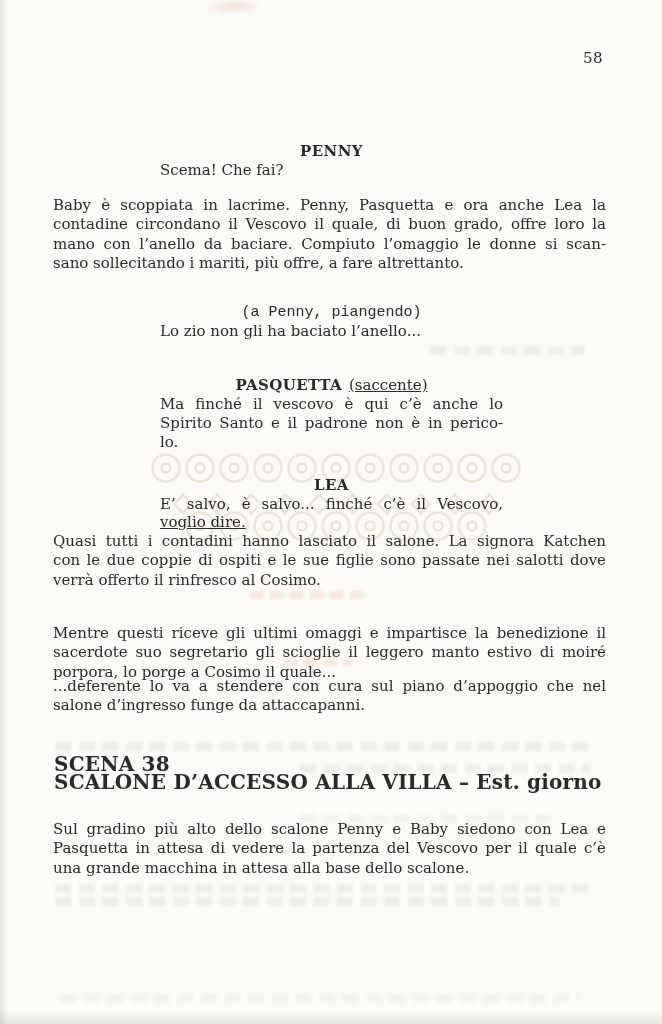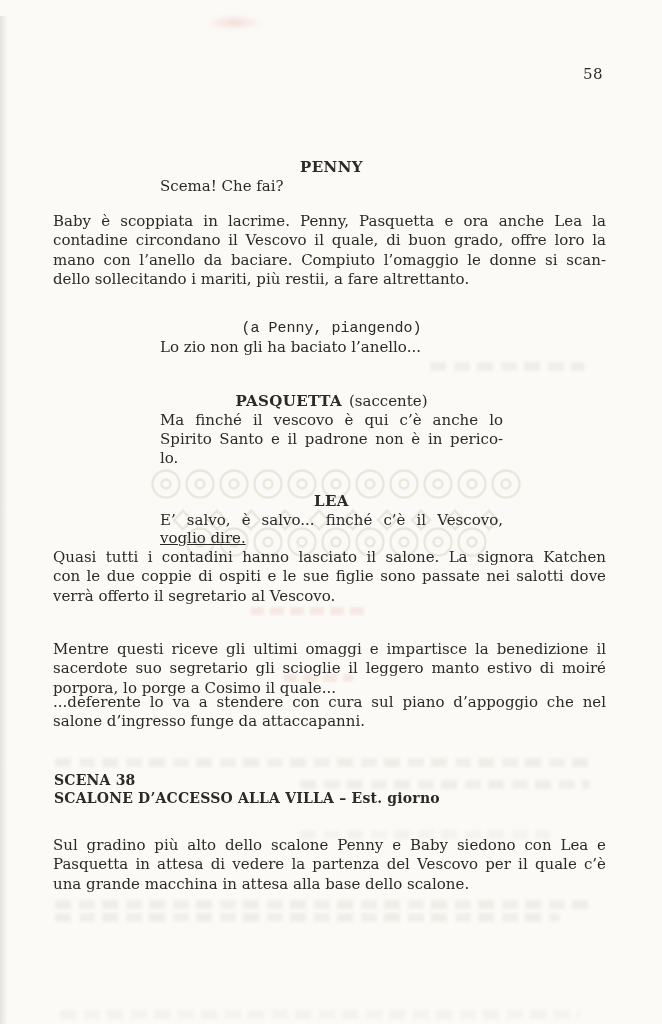--- a/index.html
+++ b/index.html
@@ -2,38 +2,38 @@
 <html><head>
 <meta charset="utf-8">
 <style>
   html,body{margin:0;padding:0;}
   body{
     width:662px;height:1024px;position:relative;overflow:hidden;
     background:#fbfaf7;color:#2a2a28;
     font-family:"DejaVu Serif","Liberation Serif",serif;
     font-size:15px;
   }
-  .page{position:absolute;inset:0;margin-top:16px;}
+  .page{position:absolute;inset:0;}
   
   .pageno{position:absolute;left:583px;top:49px;line-height:18px;letter-spacing:0.5px;}
   
   .act{position:absolute;left:53px;width:553px;}
   .act .ln{line-height:19.3px;}
   
   .dlg{position:absolute;left:160px;width:343px;}
   .dlg .ln{line-height:19px;}
   .speaker{font-weight:bold;text-align:center;letter-spacing:0.4px;}
   .speaker-mixed{text-align:center;}
   .speaker-mixed .nm{font-weight:bold;letter-spacing:0.4px;}
-  .speaker-mixed .qual{font-weight:normal;margin-left:7px;}
+  .speaker-mixed .qual{font-weight:normal;margin-left:7px;text-decoration:underline;}
   .paren{text-align:center;font-family:Liberation Mono, monospace;}
   
   .j{text-align:justify;text-align-last:justify;}
   
-  .scene{position:absolute;left:54px;top:755px;font-weight:bold;font-size:14px;}
+  .scene{position:absolute;left:54px;top:755px;font-weight:bold;font-size:20px;}
   .scene .ln{line-height:18px;letter-spacing:0.2px;}
   
   .wm{position:absolute;left:148px;top:449px;}
   
   .ghost{position:absolute;height:9px;filter:blur(1.6px);opacity:.55;border-radius:3px;
     background:repeating-linear-gradient(90deg,#e7e4dc 0 16px,transparent 16px 24px,#eae7e0 24px 40px,transparent 40px 47px);}
   .ghost.pink{background:repeating-linear-gradient(90deg,#f2ddd6 0 14px,transparent 14px 20px);opacity:.6;}
   .edge-left{position:absolute;left:0;top:0;width:8px;height:1024px;
     background:linear-gradient(to right,rgba(150,145,135,.22),rgba(150,145,135,0));}
   .bottom-band{position:absolute;left:0;top:1010px;width:662px;height:14px;
@@ -108,21 +108,21 @@
 
   <div class="dlg" style="top:142px;">
     <div class="ln speaker">PENNY</div>
     <div class="ln">Scema! Che fai?</div>
   </div>
 
   <div class="act" style="top:196px;">
     <div class="ln j">Baby è scoppiata in lacrime. Penny, Pasquetta e ora anche Lea la</div>
     <div class="ln j">contadine circondano il Vescovo il quale, di buon grado, offre loro la</div>
     <div class="ln j">mano con l’anello da baciare. Compiuto l’omaggio le donne si scan-</div>
-    <div class="ln">dello sollecitando i mariti, più restii, a fare altrettanto.</div>
+    <div class="ln">sano sollecitando i mariti, più offre, a fare altrettanto.</div>
   </div>
 
   <div class="dlg" style="top:303px;">
     <div class="ln paren">(a Penny, piangendo)</div>
     <div class="ln">Lo zio non gli ha baciato l’anello...</div>
   </div>
 
   <div class="dlg" style="top:376px;">
     <div class="ln speaker-mixed">
       <span class="nm">PASQUETTA</span><span class="qual">(saccente)</span>
@@ -134,21 +134,21 @@
 
   <div class="dlg" style="top:476px;">
     <div class="ln speaker" style="line-height:18.5px;">LEA</div>
     <div class="ln j" style="line-height:18.5px;">E’ salvo, è salvo... finché c’è il Vescovo,</div>
     <div class="ln" style="line-height:18.5px;text-decoration:underline;">voglio dire.</div>
   </div>
 
   <div class="act" style="top:532px;">
     <div class="ln j">Quasi tutti i contadini hanno lasciato il salone. La signora Katchen</div>
     <div class="ln j">con le due coppie di ospiti e le sue figlie sono passate nei salotti dove</div>
-    <div class="ln">verrà offerto il segretario al Vescovo.</div>
+    <div class="ln">verrà offerto il rinfresco al Cosimo.</div>
   </div>
 
   <div class="act" style="top:624px;">
     <div class="ln j">Mentre questi riceve gli ultimi omaggi e impartisce la benedizione il</div>
     <div class="ln j">sacerdote suo segretario gli scioglie il leggero manto estivo di moiré</div>
     <div class="ln">porpora, lo porge a Cosimo il quale...</div>
   </div>
 
   <div class="act" style="top:677px;">
     <div class="ln j">...deferente lo va a stendere con cura sul piano d’appoggio che nel</div>

